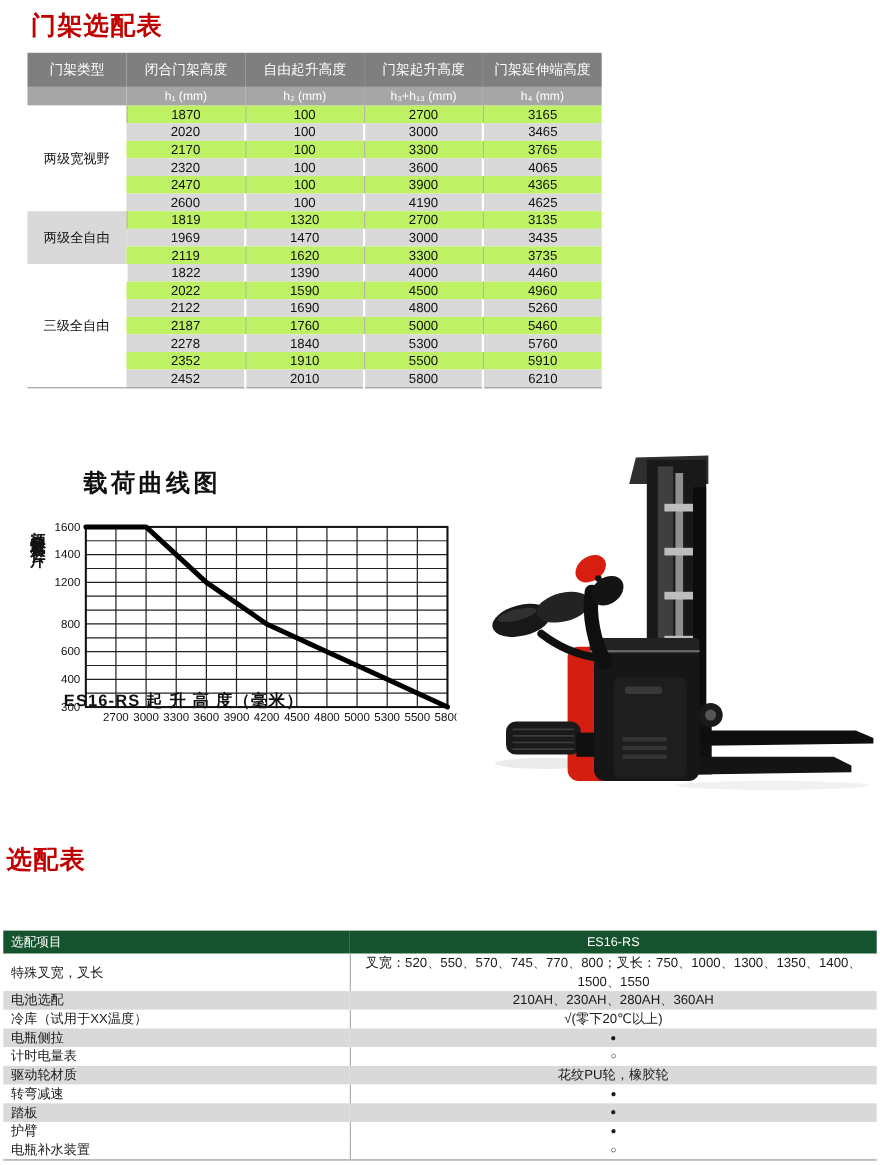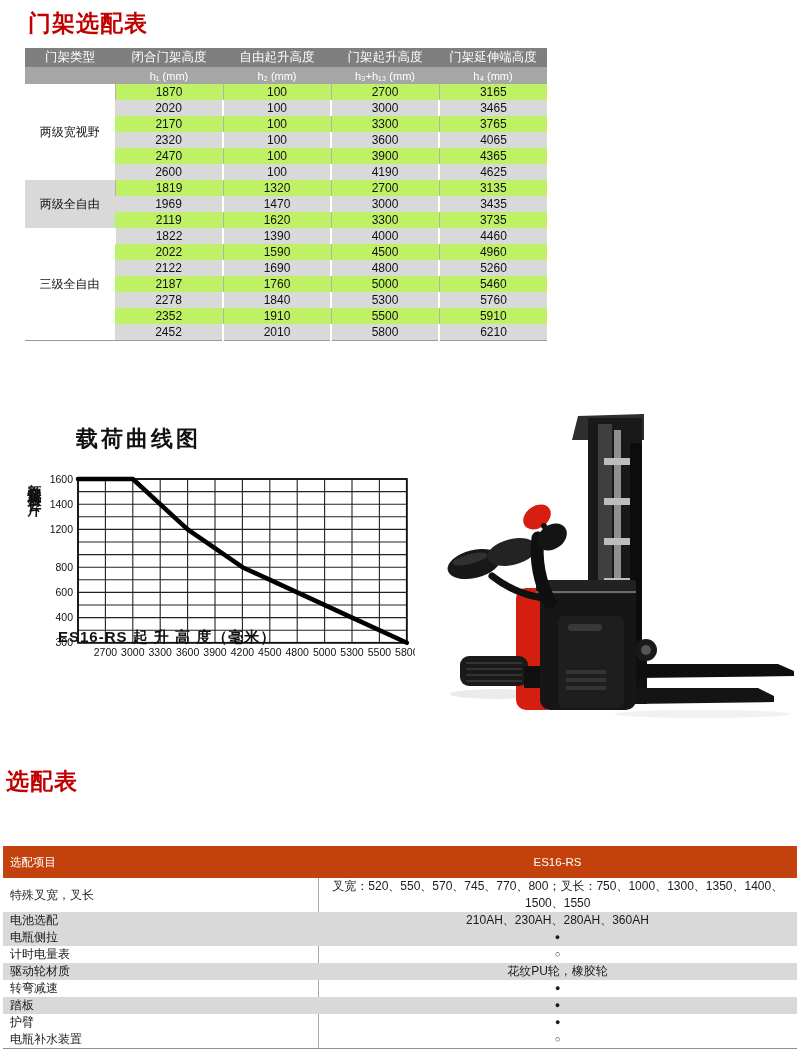--- a/index.html
+++ b/index.html
@@ -9,21 +9,21 @@
     font-family:"Liberation Sans","DejaVu Sans",sans-serif; color:#1a1a1a;
   }
   .red-title { position:absolute; font-size:23px; font-weight:bold; color:#c10000; letter-spacing:1px; }
   #mast-title { left:28px; top:8px; }
   #options-title { left:6px; top:766px;text-align:center; }
 
   
   #mast-table { position:absolute; left:25px; top:48px; width:522px;
     border-collapse:collapse; table-layout:fixed; border-bottom:1px solid #9a9a9a; }
   #mast-table th { font-weight:normal; color:#fff; text-align:center; }
-  #mast-table thead tr.h1 th { background:#7f7f7f; font-size:12.5px; height:19px; }
+  #mast-table thead tr.h1 th { background:#7f7f7f; font-size:12.5px; height:31px; }
   #mast-table thead tr.h2 th { background:#a6a6a6; font-size:11px; height:17px; }
   #mast-table td { text-align:center; font-size:12px; height:16px; line-height:16px; color:#111; }
   #mast-table tr.g td { background:#d9d9d9; }
   #mast-table tr.w td { background:#bef264; }
   #mast-table td.grp { background:#fff !important; vertical-align:middle; font-size:12px; }
   #mast-table td.grp.galt { background:#d9d9d9 !important;font-family:Liberation Serif, serif; }
   #mast-table tr.w td + td { border-left:1px solid #b3b3b3; }
   #mast-table tr.g td + td { border-left:2px solid #fff; }
 
   
@@ -32,21 +32,21 @@
     font-size:14px; font-weight:bold; letter-spacing:3px; color:#111; height:150px; }
   #load-chart { position:absolute; left:40px; top:462px; }
   #chart-xlabel { position:absolute; left:58px; top:628px; font-size:15px; font-weight:bold; color:#111; letter-spacing:1px; }
 
   
   #product { position:absolute; left:440px; top:388px; }
 
   
   #options-table { position:absolute; left:3px; top:846px; width:794px;
     border-collapse:collapse; table-layout:fixed; border-bottom:1px solid #8e8e8e; }
-  #options-table th { background:#c2410c; color:#fff; font-weight:normal; font-size:11.5px; height:32px; }
+  #options-table th { background:#14532d; color:#fff; font-weight:normal; font-size:11.5px; height:21px; }
   #options-table th.c1 { text-align:left; padding-left:7px; }
   #options-table td { font-size:12px; height:17px; line-height:17px; color:#1a1a1a; }
   #options-table td.lab { text-align:left; padding-left:7px;margin-top:48px; }
   #options-table td.val { text-align:center; }
   #options-table tr.g td { background:#d9d9d9; }
   #options-table tr.w td { background:#fff; }
   #options-table tr.w td.val { border-left:1px solid #a8a8a8; }
   #options-table td.sym { font-size:9px; }
 </style>
 </head>
@@ -312,20 +312,24 @@
   </thead>
   <tbody id="options-body">
       <tr class="w">
         <td class="lab">特殊叉宽，叉长</td>
         <td class="val">叉宽：520、550、570、745、770、800；叉长：750、1000、1300、1350、1400、1500、1550</td>
       </tr>
       <tr class="g">
         <td class="lab">电池选配</td>
         <td class="val">210AH、230AH、280AH、360AH</td>
       </tr>
+      <tr class="w">
+        <td class="lab">冷库（试用于XX温度）</td>
+        <td class="val">√(零下20℃以上)</td>
+      </tr>
       <tr class="g">
         <td class="lab">电瓶侧拉</td>
         <td class="val sym">●</td>
       </tr>
       <tr class="w">
         <td class="lab">计时电量表</td>
         <td class="val sym">○</td>
       </tr>
       <tr class="g">
         <td class="lab">驱动轮材质</td>

